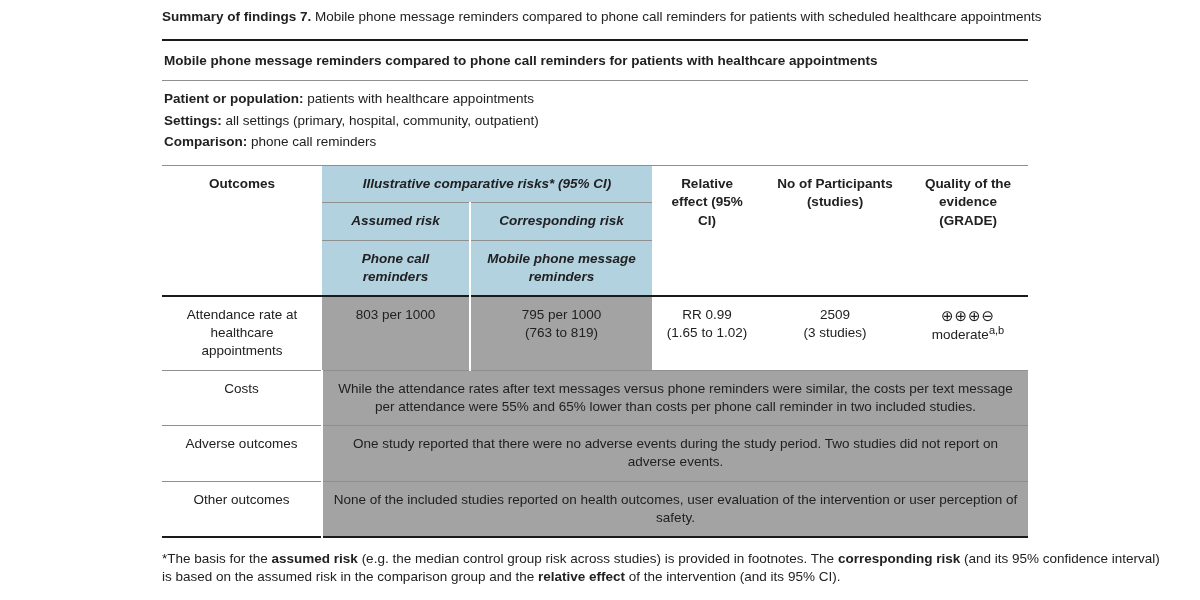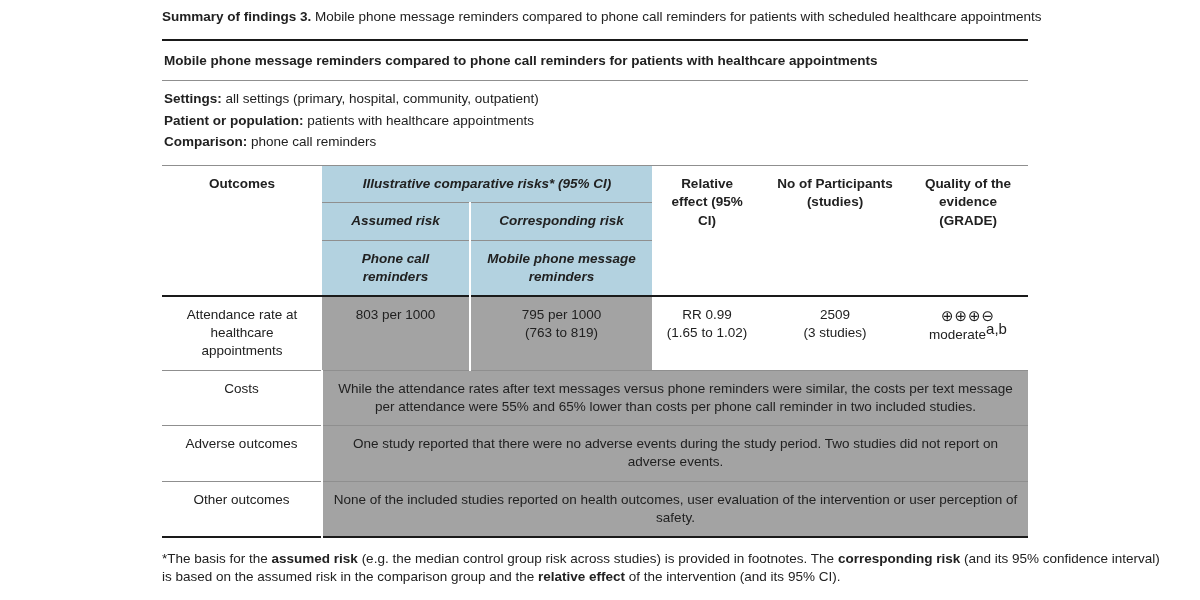--- a/index.html
+++ b/index.html
@@ -69,45 +69,45 @@
   tr.row-text td {
     border-top: 1px solid #8f8f8f;
   }
   .bold { font-weight: normal; }
   .grade-symbols {
     font-size: 15px;
     letter-spacing: 1px;
     font-family: "DejaVu Sans", sans-serif;
   }
   sup {
-    font-size: 15px;
+    font-size: 11px;
     line-height: 0;
   }
   .footnotes {
     margin-top: 12px;
     width: 1000px;
   }
   .footnotes p {
     margin: 0 0 2px 0;
   }
 </style>
 </head>
 <body>
 
 <div class="page">
 
-  <p class="sof-caption"><b>Summary of findings 3.</b> <span>Mobile phone message reminders compared to phone call reminders for patients with scheduled healthcare appointments</span></p>
+  <p class="sof-caption"><b>Summary of findings 7.</b> <span>Mobile phone message reminders compared to phone call reminders for patients with scheduled healthcare appointments</span></p>
 
   <div class="sof-wrap">
 
     <div class="sof-table-title">Mobile phone message reminders compared to phone call reminders for patients with healthcare appointments</div>
 
     <div class="sof-meta">
+      <p><b>Patient or population:</b> <span>patients with healthcare appointments</span></p>
       <p><b>Settings:</b> <span>all settings (primary, hospital, community, outpatient)</span></p>
-      <p><b>Patient or population:</b> <span>patients with healthcare appointments</span></p>
       <p><b>Comparison:</b> <span>phone call reminders</span></p>
     </div>
 
     <table class="sof">
       <colgroup>
         <col style="width:160px">
         <col style="width:148px">
         <col style="width:182px">
         <col style="width:110px">
         <col style="width:146px">

